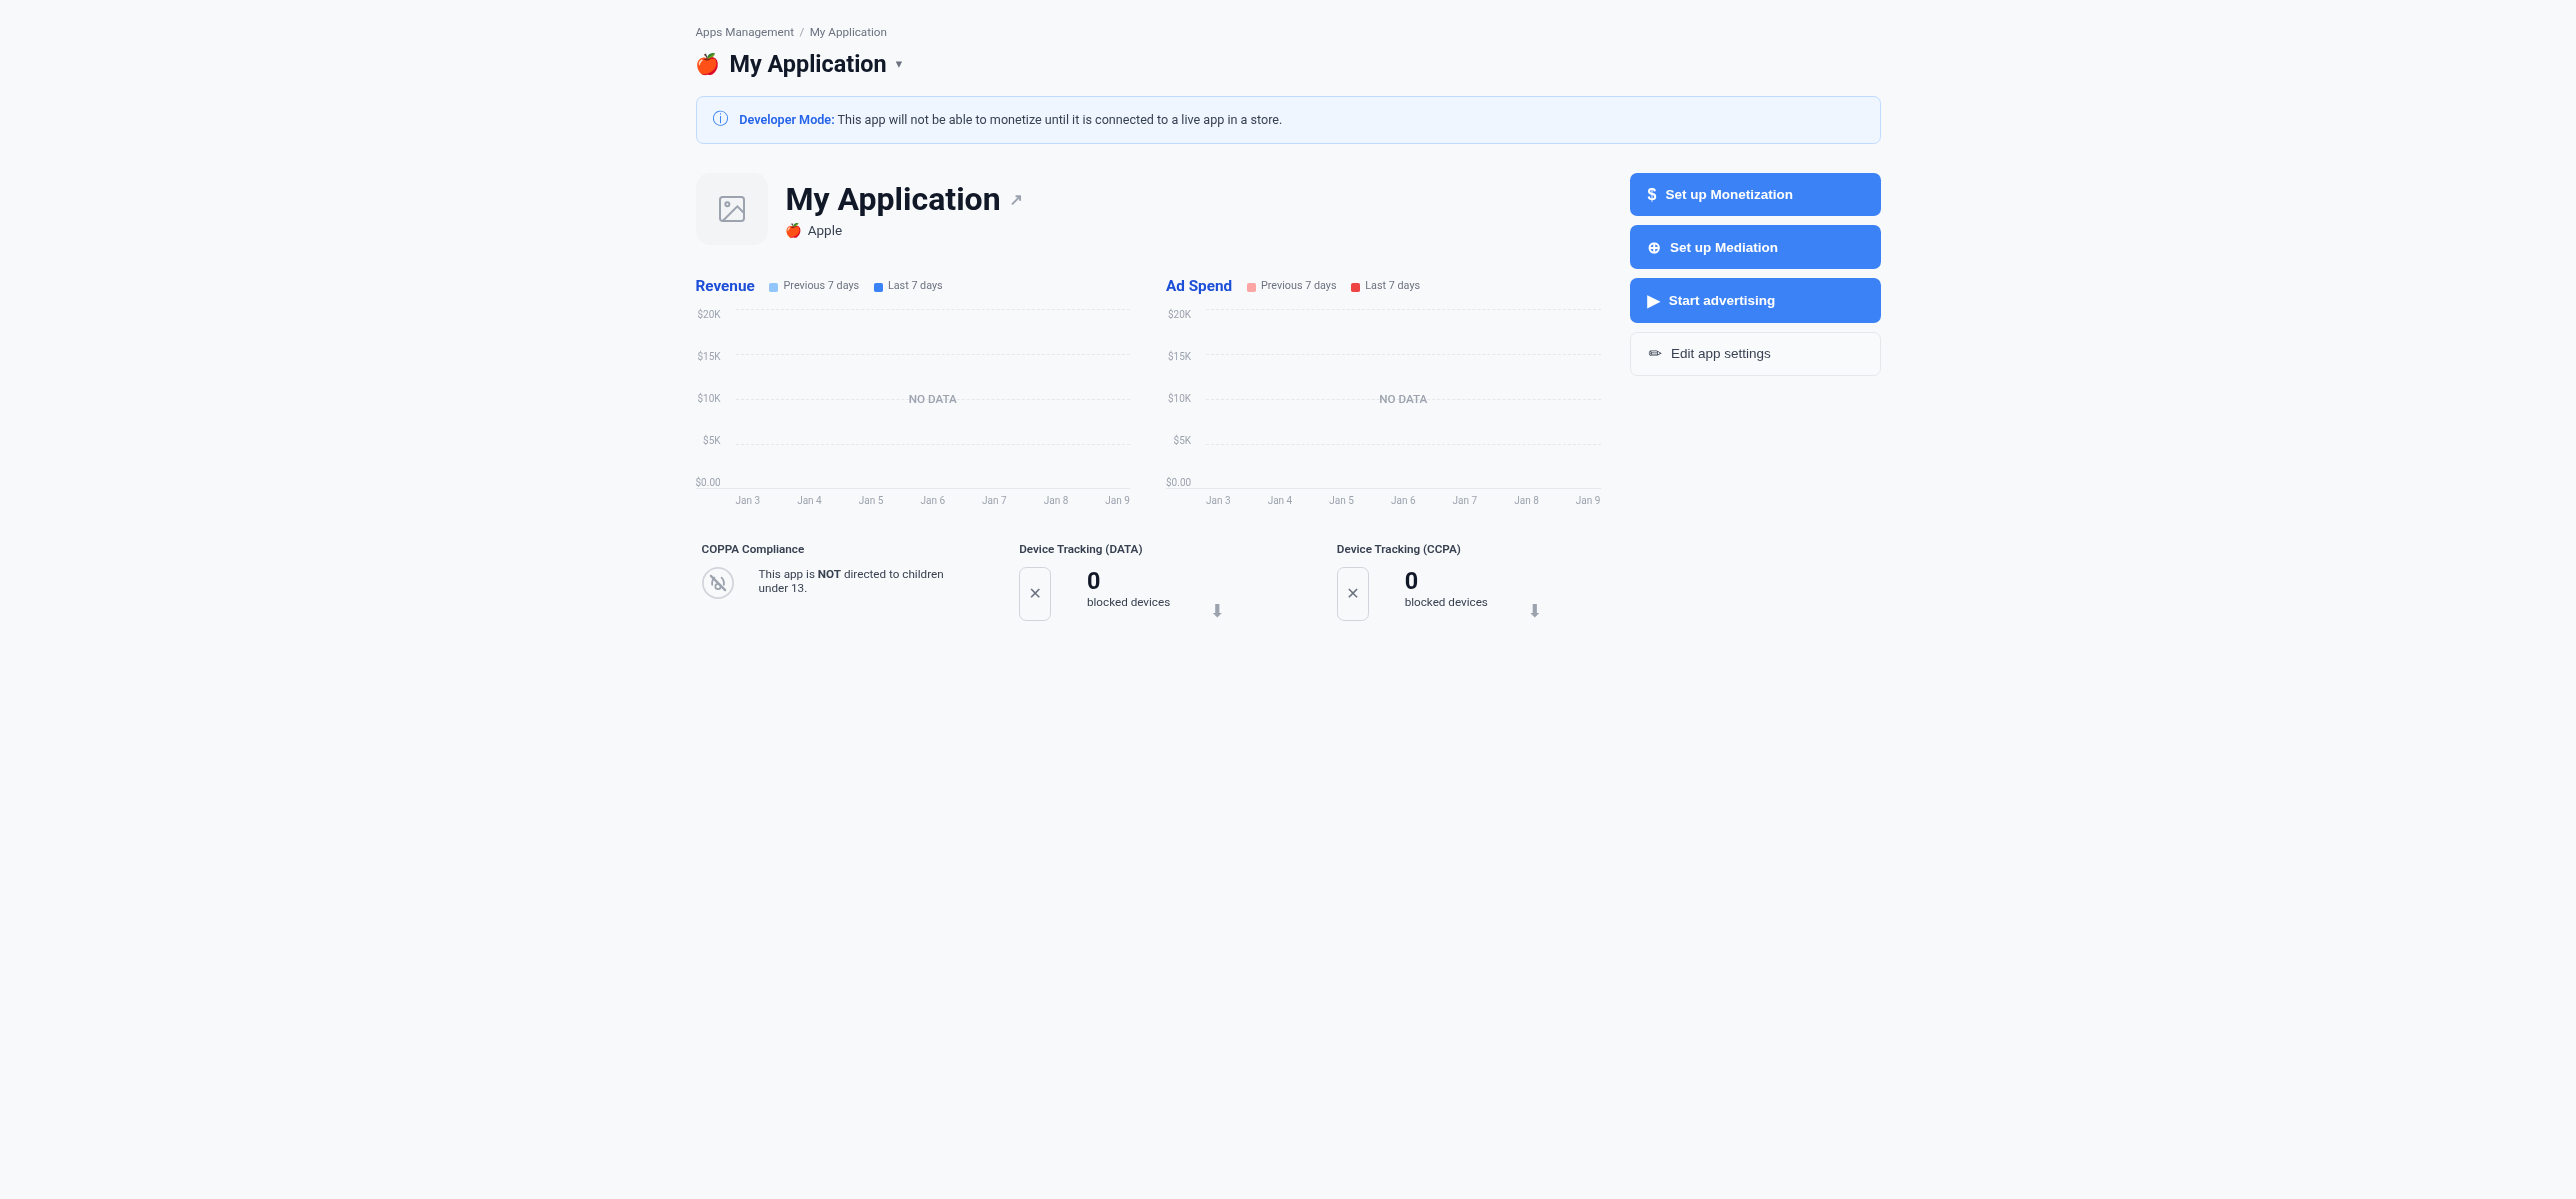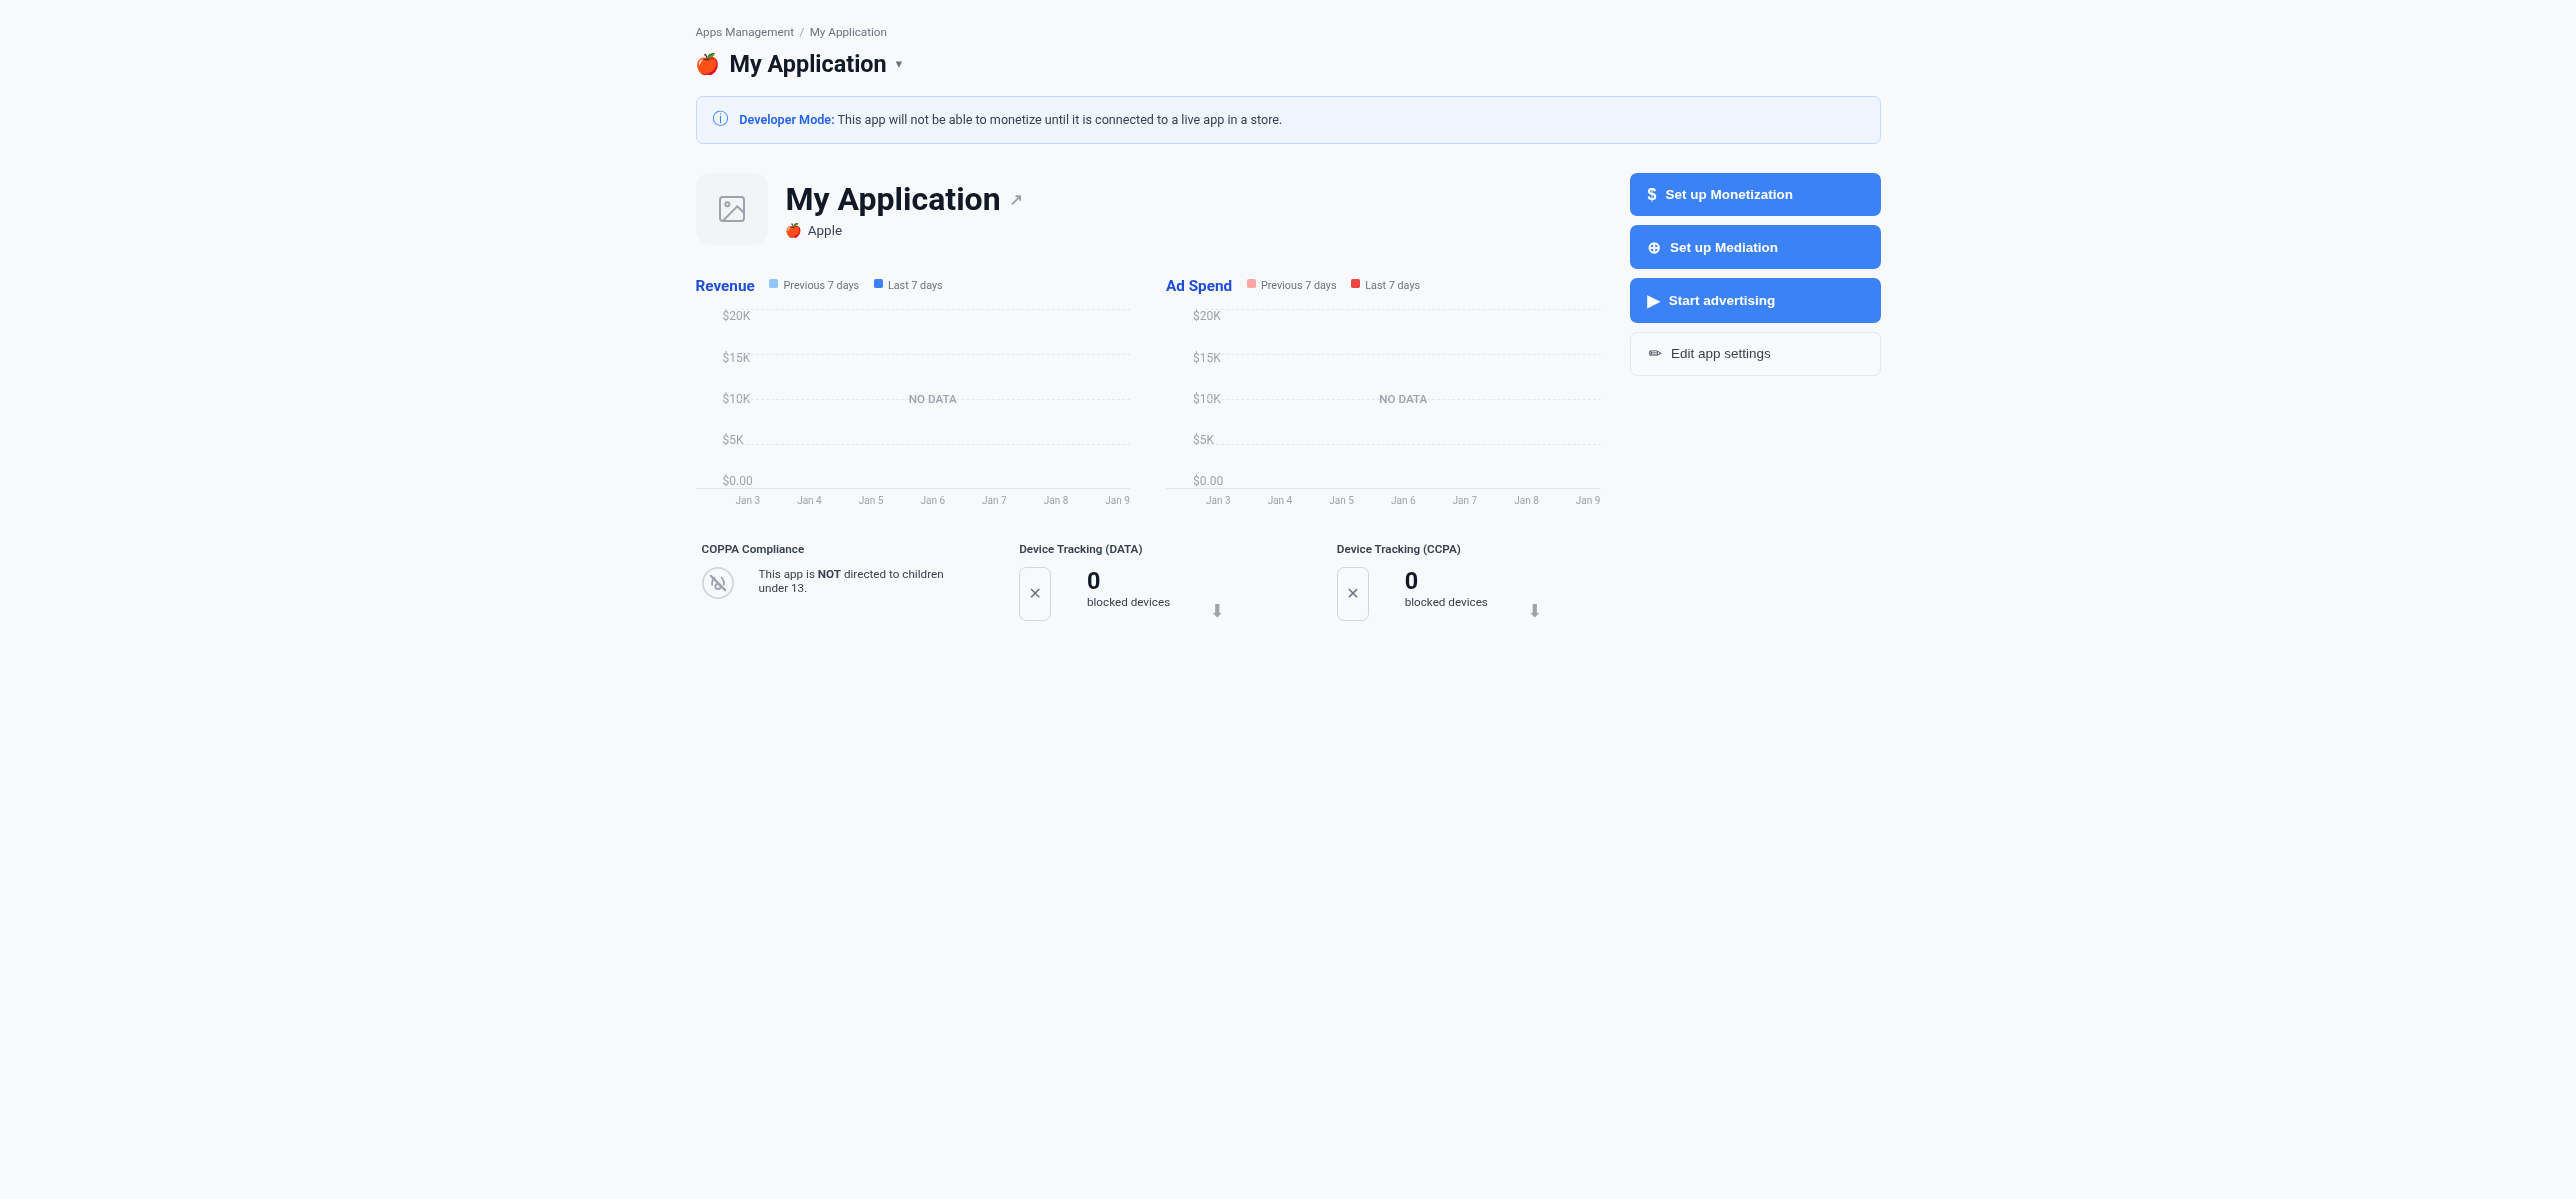--- a/index.html
+++ b/index.html
@@ -35,29 +35,29 @@
     .app-info-name { font-size: 32px; font-weight: 700; color: #111827; margin-bottom: 3.6px; display: flex; align-items: center; gap: 9px; }
     .external-link-icon { color: #9ca3af; font-size: 16px; cursor: pointer; }
     .app-info-platform { display: flex; align-items: center; gap: 5.4px; color: #374151; font-size: 13.5px; }
     .platform-apple { font-size: 13.5px; }
 
     
     .charts-row { display: flex; gap: 36px; margin-bottom: 36px; }
     .chart-block { flex: 1; }
     .chart-header { display: flex; align-items: center; gap: 14.4px; margin-bottom: 14.4px; flex-wrap: wrap; }
     .chart-title { font-size: 15.3px; font-weight: 700; color: #1d4ed8; }
-    .legend { display: flex; align-items: flex-start; gap: 5.4px; font-size: 10.8px; color: #6b7280; }
+    .legend { display: flex; align-items: flex-end; gap: 5.4px; font-size: 10.8px; color: #6b7280; }
     .legend-dot { width: 9px; height: 9px; border-radius: 1.8px; }
     .legend-dot.prev { background: #93c5fd; }
     .legend-dot.last { background: #3b82f6; }
     .legend-dot.prev-red { background: #fca5a5; }
     .legend-dot.last-red { background: #ef4444; }
     .chart-area { position: relative; height: 180px; border-bottom: 0.9px solid #e5e7eb; }
     .chart-y-labels { position: absolute; left: 0; top: 0; height: 100%; display: flex; flex-direction: column; justify-content: space-between; padding: 0 0 0 0; }
-    .chart-y-label { font-size: 12px; color: #9ca3af; text-align: left; margin-left: 27px; }
+    .chart-y-label { font-size: 10px; color: #9ca3af; text-align: right; }
     .chart-inner { position: absolute; left: 40px; right: 0; top: 0; bottom: 0; }
     .no-data-label { position: absolute; top: 50%; left: 50%; transform: translate(-50%, -50%); font-size: 11.7px; color: #9ca3af; font-weight: 500; }
     .dashed-lines { position: absolute; left: 0; right: 0; top: 0; bottom: 0; }
     .dashed-line { position: absolute; left: 0; right: 0; border-top: 0.9px dashed #e5e7eb; }
     .chart-x-labels { display: flex; justify-content: space-between; padding: 5.4px 0 0 40px; }
     .chart-x-label { font-size: 10px; color: #9ca3af; }
 
     
     .regulations-section { margin-top: 7.2px; }
     .regulations-title { font-size: 15.3px; font-weight: 700; color: #111827; margin-bottom: 18px; }

